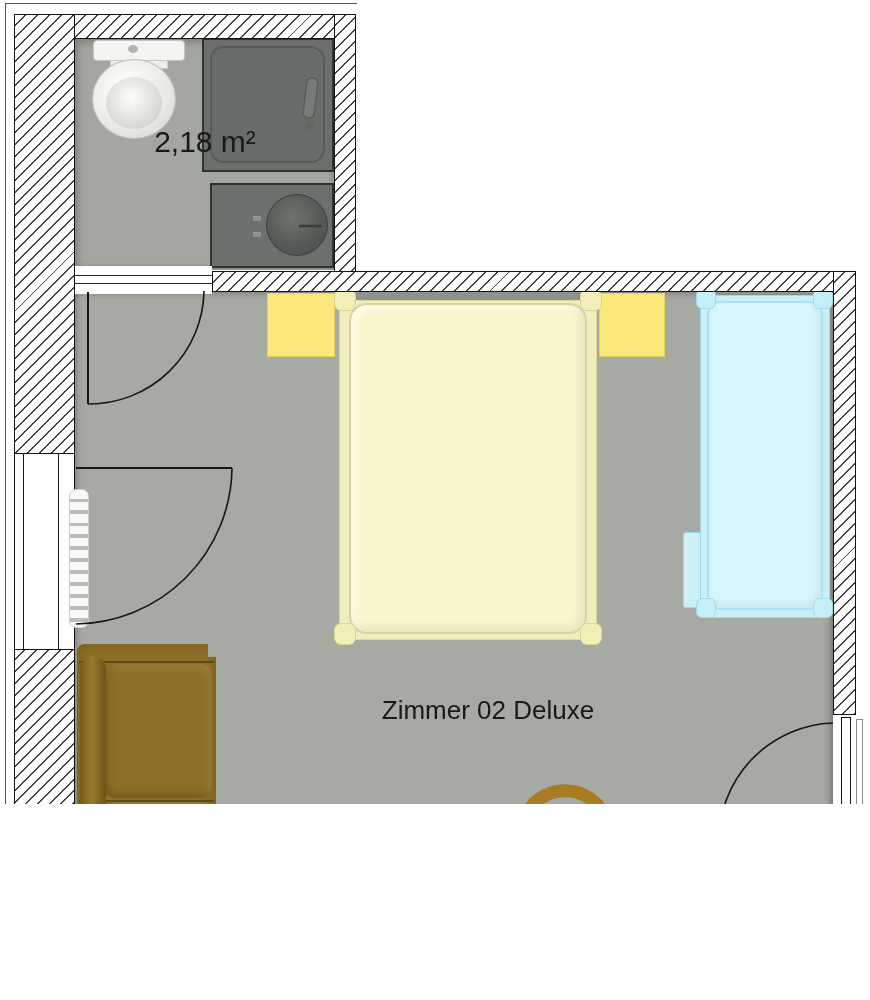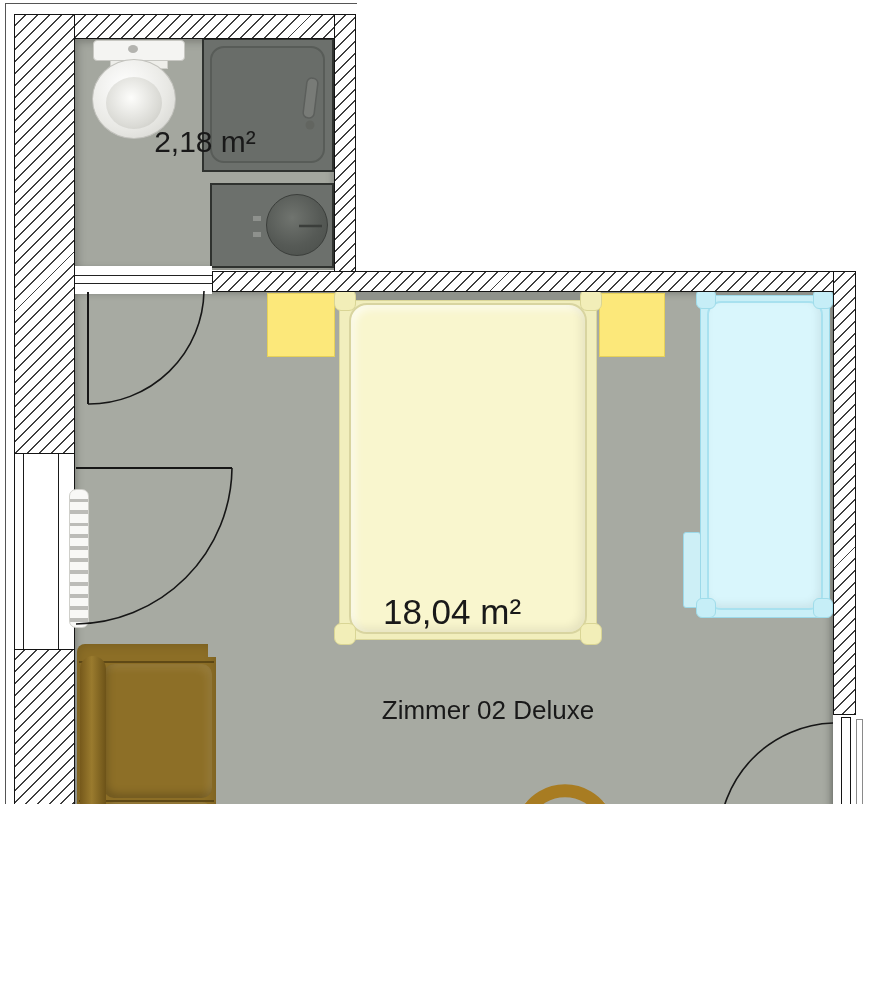--- a/index.html
+++ b/index.html
@@ -201,16 +201,15 @@
       <rect x="253" y="232" width="8" height="5" fill="#8e918d"></rect>
     </g>
 
     <g opacity="0.85">
       <rect x="305" y="78" width="11" height="40" rx="5" fill="#7b7e7a" stroke="#5a5d5a" stroke-width="1.5" transform="rotate(7 310 98)"></rect>
       <circle cx="310" cy="125" r="4.5" fill="#61645f"></circle>
     </g>
   </svg>
 
   <div class="abs label" id="label-bath">2,18 m²</div>
-  <div class="abs label" id="label-area">18,04 m²</div>
   <div class="abs label" id="label-name">Zimmer 02 Deluxe</div>
 
 </div>
 
 </body></html>

